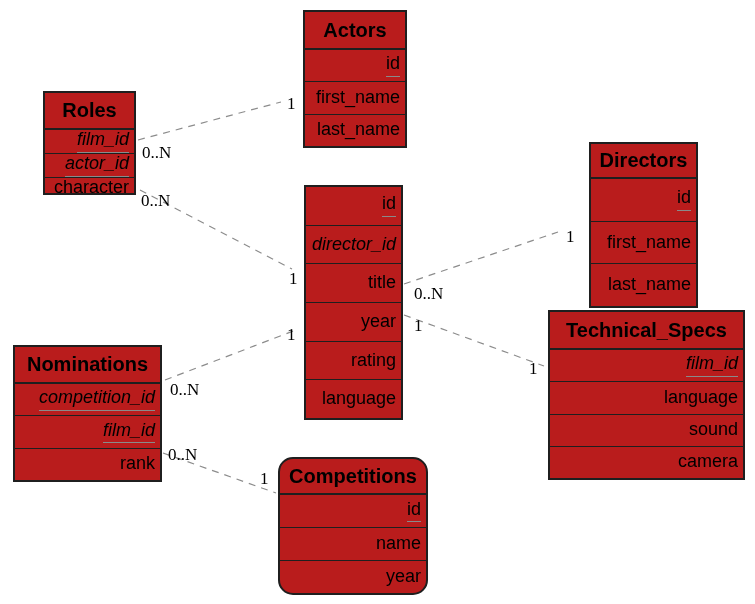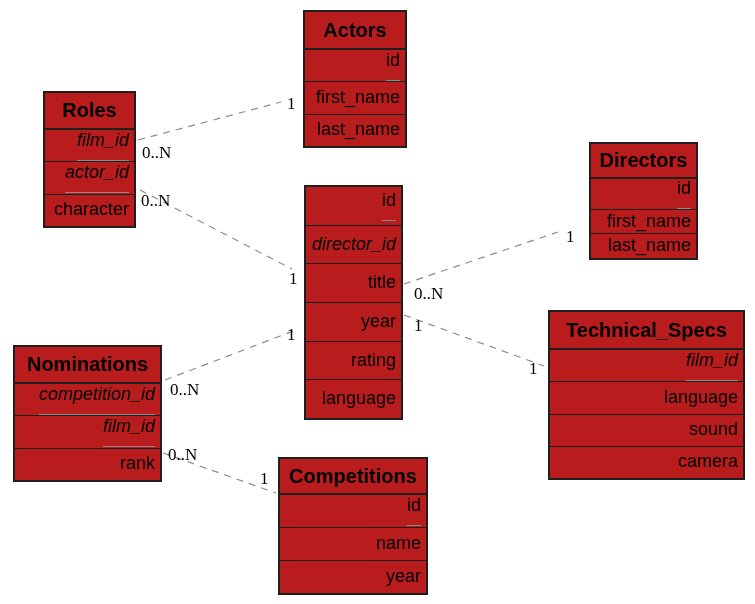--- a/index.html
+++ b/index.html
@@ -52,21 +52,21 @@
     padding-right: 5px;
     font-size: 18px;
     color: var(--text, #000);
     border-top: 1.5px solid var(--border, #1f1f1f);
     box-sizing: border-box;
   }
   .entity-row:first-child { border-top: none; }
   .fname { line-height: 1.1; }
   .fname.pk {
     border-bottom: 1.5px solid var(--pk-underline, #8a8a8a);
-    padding-bottom: 9px;
+    padding-bottom: 2px;
   }
   .fname.fk { font-style: italic; }
   .card-label {
     position: absolute;
     font-family: "Liberation Serif", serif;
     font-size: 17px;
     line-height: 1.05;
     color: var(--text, #111);
     white-space: pre;
   }
@@ -88,21 +88,21 @@
     <span class="card-label" style="left: 141px; top: 192px;">0..N</span>
     <span class="card-label" style="left: 289px; top: 270px;">1</span>
     <span class="card-label" style="left: 414px; top: 285px;">0..N</span>
     <span class="card-label" style="left: 566px; top: 228px;">1</span>
     <span class="card-label" style="left: 414px; top: 317px;">1</span>
     <span class="card-label" style="left: 529px; top: 360px;">1</span>
     <span class="card-label" style="left: 170px; top: 381px;">0..N</span>
     <span class="card-label" style="left: 287px; top: 326px;">1</span>
     <span class="card-label" style="left: 168px; top: 446px;">0..N</span>
     <span class="card-label" style="left: 260px; top: 470px;">1</span>
-    <div class="entity" style="left: 43px; top: 91px; width: 93px; height: 137px;">
+    <div class="entity" style="left: 43px; top: 91px; width: 93px; height: 104px;">
     <div class="entity-title" style="flex-basis: 37px;">Roles</div>
     <div class="entity-rows">
         <div class="entity-row">
           <span class="fname pk fk">film_id</span>
         </div>
         <div class="entity-row">
           <span class="fname pk fk">actor_id</span>
         </div>
         <div class="entity-row">
           <span class="fname">character</span>
@@ -138,21 +138,21 @@
           <span class="fname">year</span>
         </div>
         <div class="entity-row">
           <span class="fname">rating</span>
         </div>
         <div class="entity-row">
           <span class="fname">language</span>
         </div>
       </div>
   </div>
-    <div class="entity" style="left: 589px; top: 142px; width: 109px; height: 118px;">
+    <div class="entity" style="left: 589px; top: 142px; width: 109px; height: 166px;">
     <div class="entity-title" style="flex-basis: 35px;">Directors</div>
     <div class="entity-rows">
         <div class="entity-row">
           <span class="fname pk">id</span>
         </div>
         <div class="entity-row">
           <span class="fname">first_name</span>
         </div>
         <div class="entity-row">
           <span class="fname">last_name</span>
@@ -183,21 +183,21 @@
           <span class="fname">language</span>
         </div>
         <div class="entity-row">
           <span class="fname">sound</span>
         </div>
         <div class="entity-row">
           <span class="fname">camera</span>
         </div>
       </div>
   </div>
-    <div class="entity" style="left: 278px; top: 457px; width: 150px; height: 138px;">
+    <div class="entity" style="left: 278px; top: 457px; width: 150px; height: 138px; border-radius: 15px;">
     <div class="entity-title" style="flex-basis: 36px;">Competitions</div>
     <div class="entity-rows">
         <div class="entity-row">
           <span class="fname pk">id</span>
         </div>
         <div class="entity-row">
           <span class="fname">name</span>
         </div>
         <div class="entity-row">
           <span class="fname">year</span>

